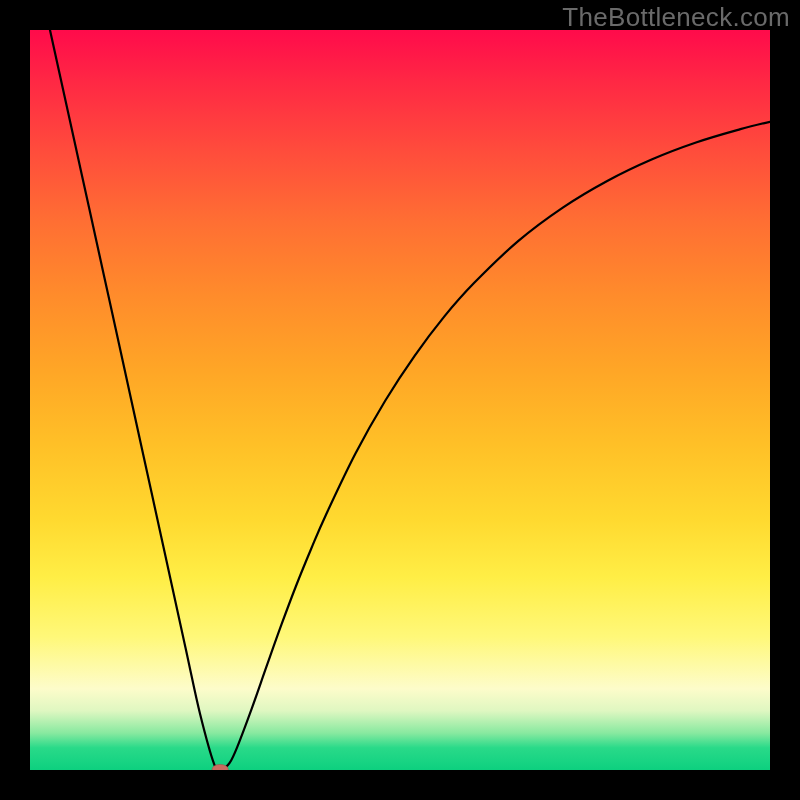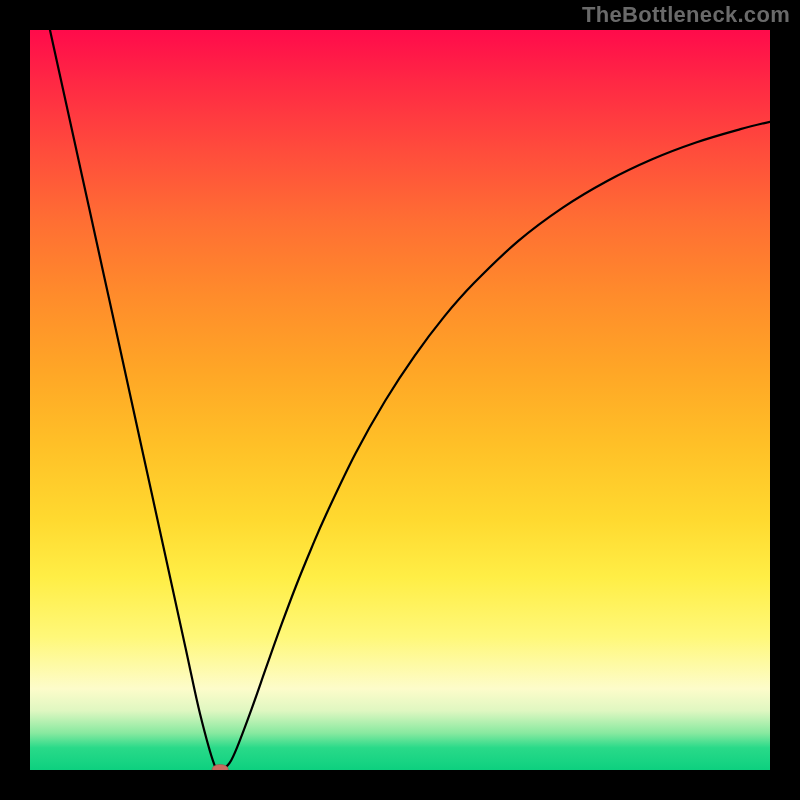--- a/index.html
+++ b/index.html
@@ -13,22 +13,22 @@
   .frame {
     position: relative;
     width: 800px;
     height: 800px;
     background: #000;
   }
   .watermark {
     position: absolute;
     top: 2px;
     right: 10px;
-    font-size: 22px;
-    font-weight: bold;
+    font-size: 26px;
+    font-weight: normal;
     color: #6a6a6a;
     letter-spacing: 0.3px;
     z-index: 5;
   }
   .plot-area {
     position: absolute;
     left: 30px;
     top: 30px;
     width: 740px;
     height: 740px;

